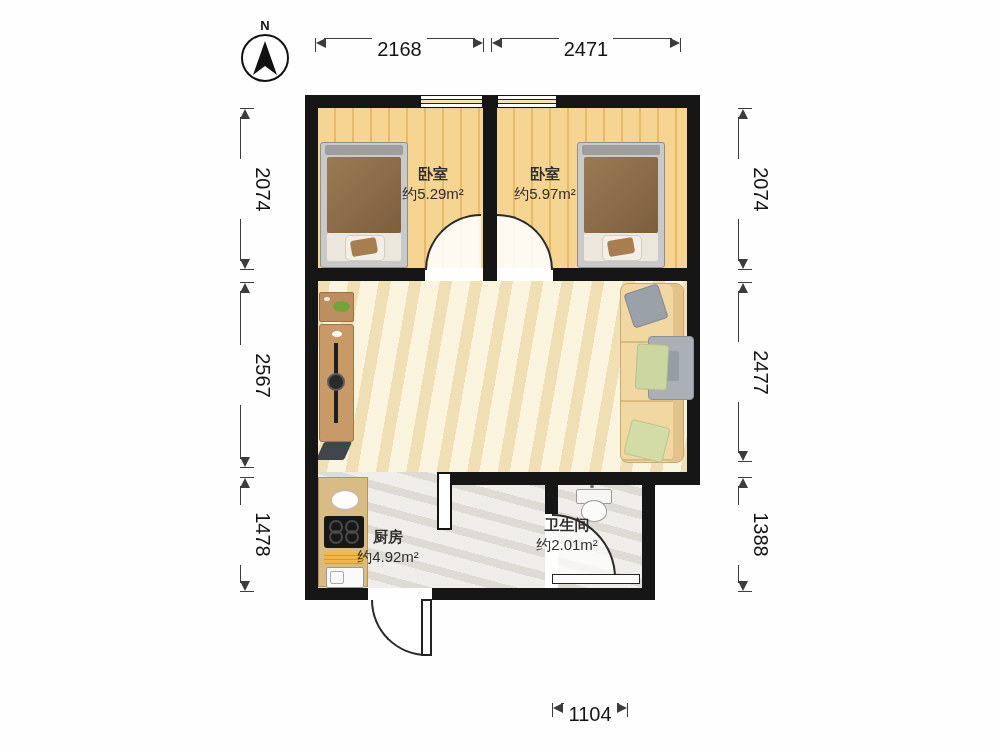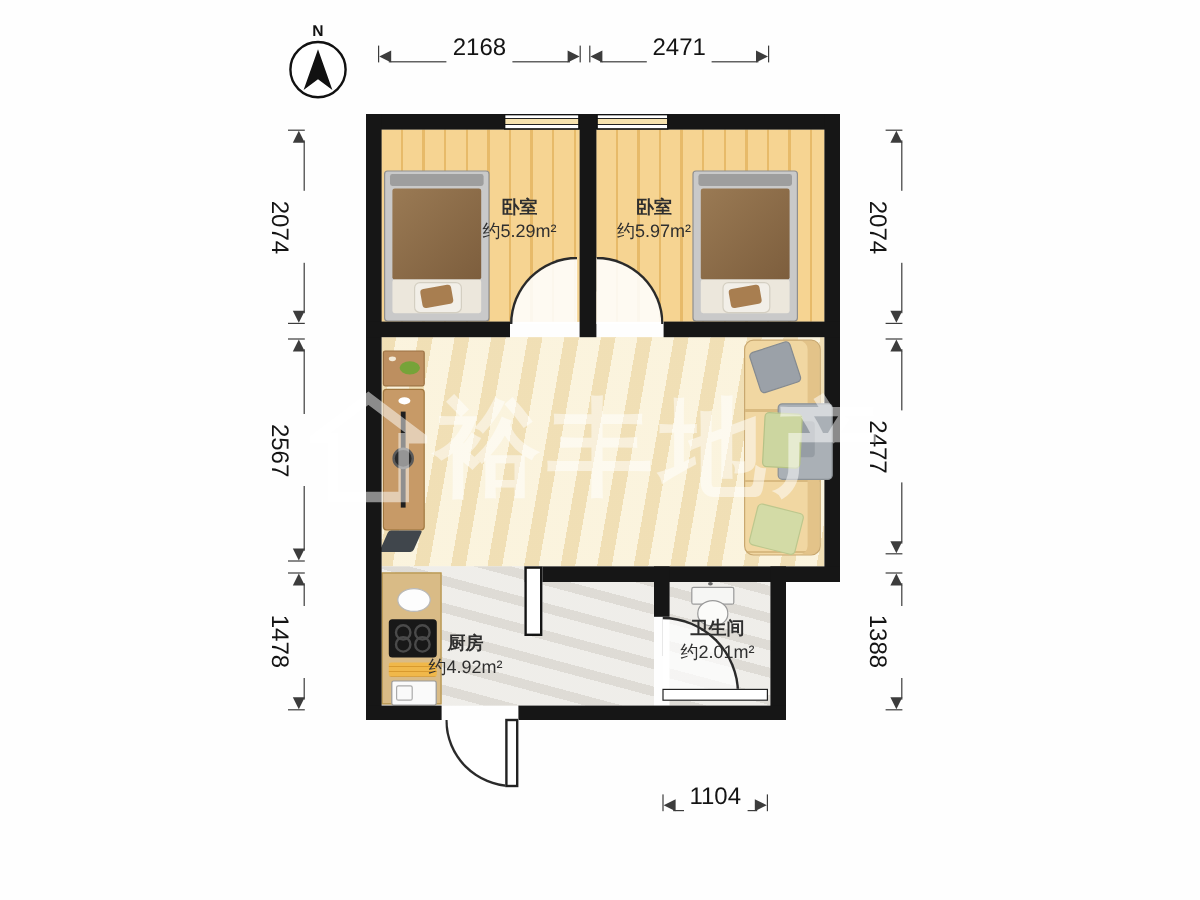--- a/index.html
+++ b/index.html
@@ -51,21 +51,21 @@
   .tvunit { background:#c79a67; border:1px solid #a1773f; border-radius:3px; }
   .counter { background:#d9bb86; border:1px solid #b5954f; box-sizing:border-box; }
   
   .room-label { position:absolute; z-index:5; transform:translate(-50%,-50%);
                 text-align:center; color:#2f2f2f; font-weight:600; line-height:1.3; white-space:nowrap; }
   .room-label .rname { font-size:15px; }
   .room-label .rarea { font-size:15px; font-weight:500; }
   .room-label.big .rname { font-size:16px; }
   .room-label.big .rarea { font-size:17px; }
   
-  .dim { position:absolute; display:flex; align-items:flex-end; justify-content:center; z-index:6; color:#141414; }
+  .dim { position:absolute; display:flex; align-items:flex-start; justify-content:center; z-index:6; color:#141414; }
   .dim-h { height:14px; flex-direction:row; }
   .dim-v { width:14px; flex-direction:column; }
   .dline { flex:1 1 auto; background:#3c3c3c; }
   .dim-h .dline { height:1px; }
   .dim-v .dline { width:1px; }
   .dtick { background:#3c3c3c; flex:none; }
   .dim-h .dtick { width:1px; height:14px; }
   .dim-v .dtick { height:1px; width:14px; }
   .arr { flex:none; width:0; height:0; }
   .dim-h .arr-left  { border:5px solid transparent; border-right:10px solid #3c3c3c; border-left:0; margin-right:-2px; }
@@ -190,35 +190,35 @@
     <div class="rarea">约5.29m²</div>
   </div>
   <div class="room-label" style="left:545px;top:183px">
     <div class="rname">卧室</div>
     <div class="rarea">约5.97m²</div>
   </div>
   <div class="room-label" style="left:388px;top:546px">
     <div class="rname">厨房</div>
     <div class="rarea">约4.92m²</div>
   </div>
-  <div class="room-label" style="left:598px;top:534px">
+  <div class="room-label" style="left:567px;top:534px">
     <div class="rname">卫生间</div>
     <div class="rarea">约2.01m²</div>
   </div>
 
   <div class="dim dim-h" style="left:315px;top:38px;width:169px">
     <span class="dtick"></span>
       <span class="arr arr-left"></span>
       <span class="dline"></span>
     <span class="dlabel"><span class="dlabel-text">2168</span></span>
     <span class="dline"></span>
       <span class="arr arr-right"></span>
       <span class="dtick"></span>
   </div>
-  <div class="dim dim-h" style="left:491px;top:38px;width:150px">
+  <div class="dim dim-h" style="left:491px;top:38px;width:190px">
     <span class="dtick"></span>
       <span class="arr arr-left"></span>
       <span class="dline"></span>
     <span class="dlabel"><span class="dlabel-text">2471</span></span>
     <span class="dline"></span>
       <span class="arr arr-right"></span>
       <span class="dtick"></span>
   </div>
 
   <div class="dim dim-v" style="left:240px;top:108px;height:162px">
@@ -282,30 +282,24 @@
       <span class="arr arr-up"></span>
       <span class="dline"></span>
     <span class="dlabel">
         <span class="dlabel-text">1388</span>
       </span>
     <span class="dline"></span>
       <span class="arr arr-down"></span>
       <span class="dtick"></span>
   </div>
 
-  <div class="dim dim-h" style="left:552px;top:662px;width:88px">
+  <div class="dim dim-h" style="left:552px;top:703px;width:76px">
     <span class="dtick"></span>
       <span class="arr arr-left"></span>
       <span class="dline"></span>
     <span class="dlabel"><span class="dlabel-text">1104</span></span>
     <span class="dline"></span>
       <span class="arr arr-right"></span>
       <span class="dtick"></span>
   </div>
 
-  <div class="watermark">
-    <svg width="116" height="116" viewBox="0 0 100 100">
-      <path d="M50 8 L95 42 L80 42 L80 92 L20 92 L20 42 L5 42 Z" fill="none" stroke="rgba(255,255,255,0.5)" stroke-width="9" stroke-linejoin="miter"></path>
-    </svg>
-    <span class="wm-text">裕丰地产</span>
-  </div>
 
 </div>
 
 </body></html>

